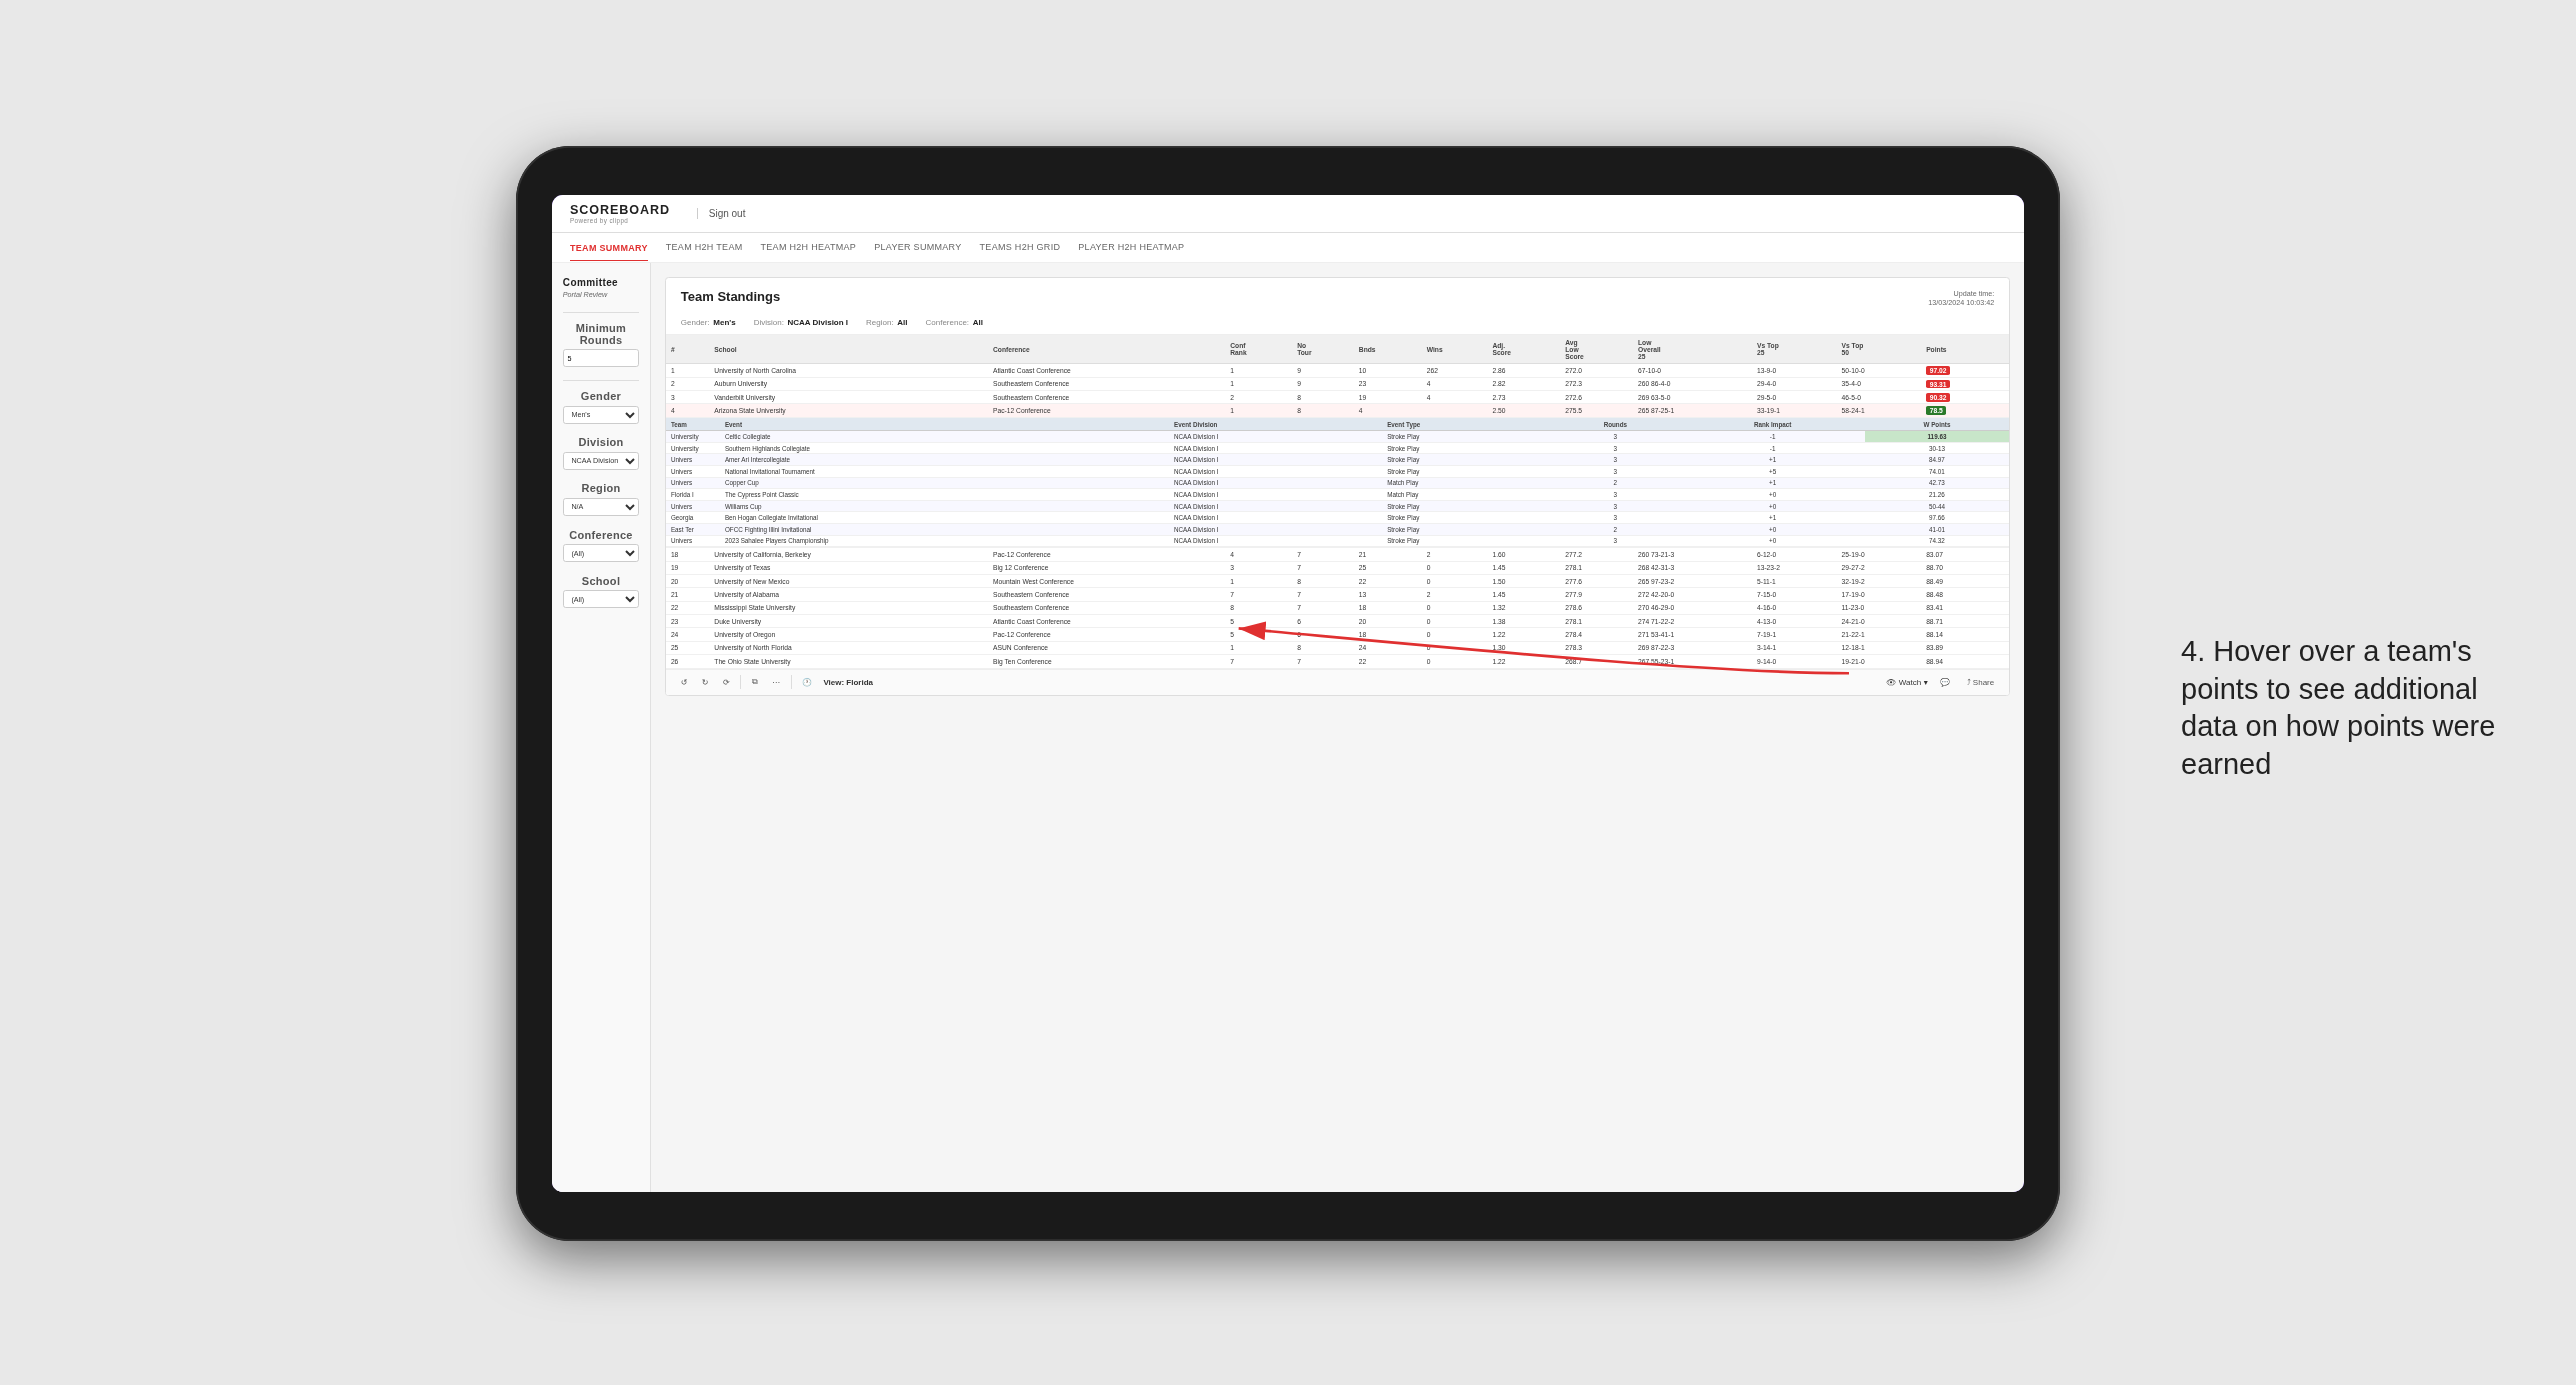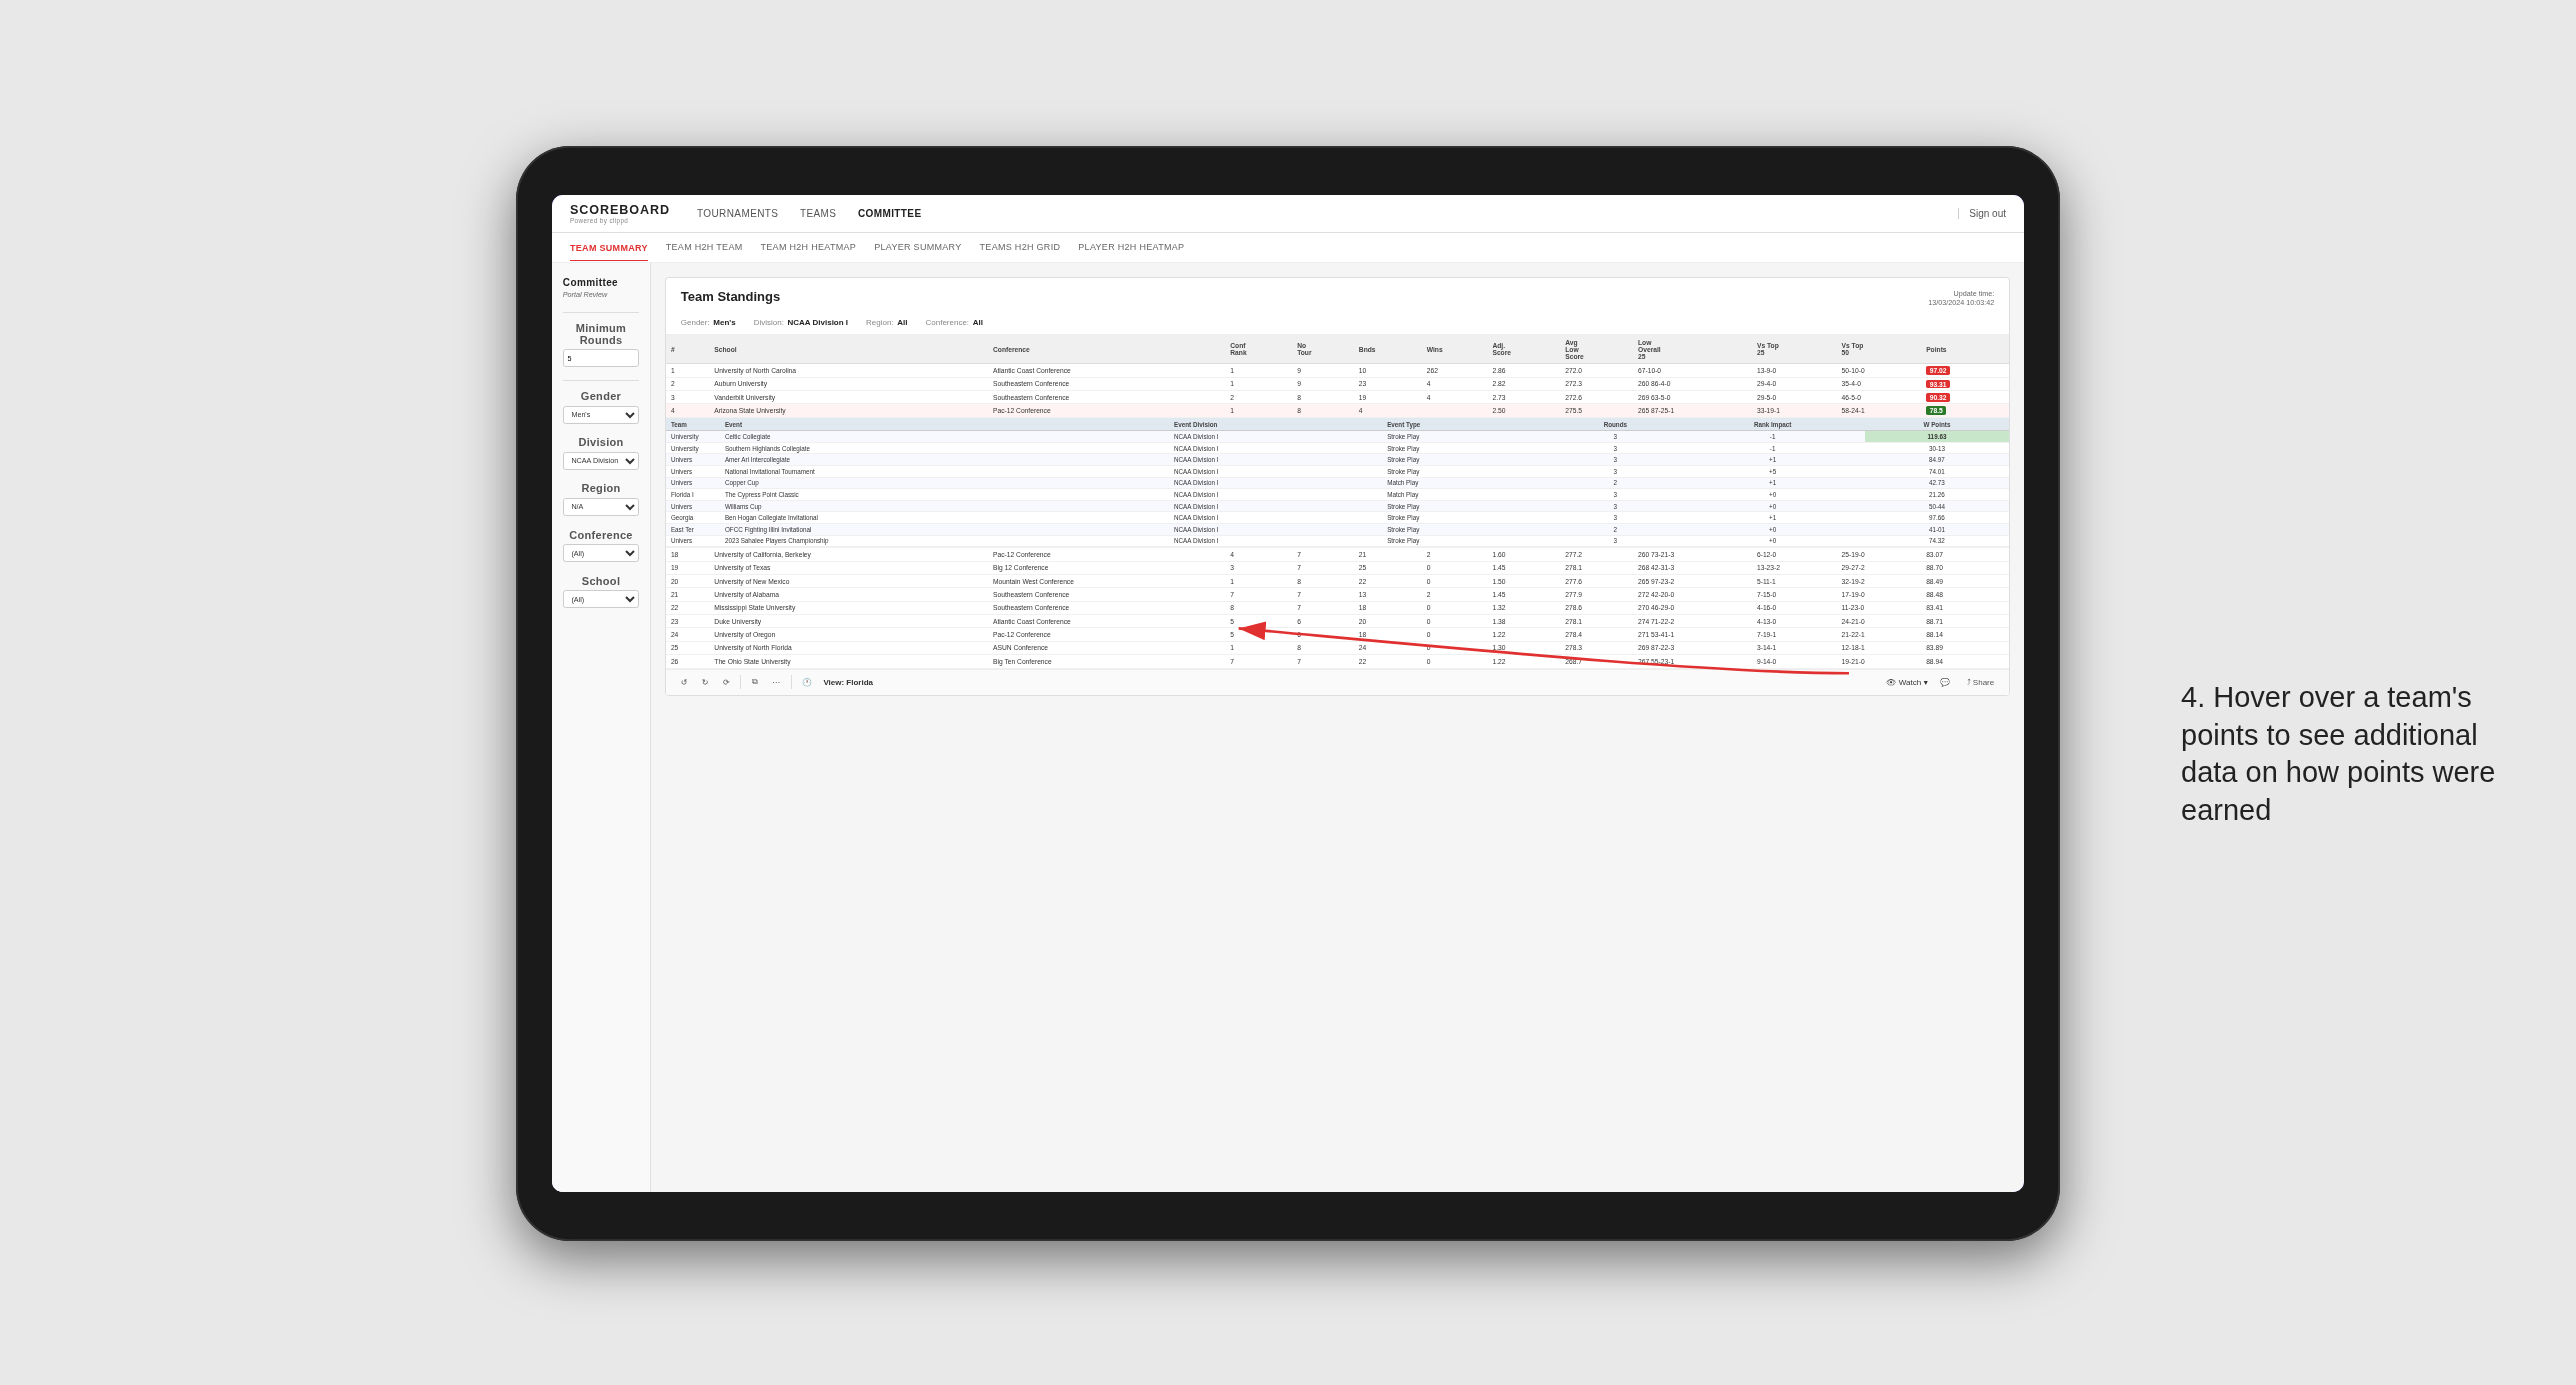--- a/index.html
+++ b/index.html
@@ -354,21 +354,20 @@
 
     
     .annotation-area {
       position: absolute;
       right: 90px;
       top: 50%;
       transform: translateY(-30%);
       display: flex;
       flex-direction: column;
       gap: 10.8px;
-      margin-top: 46px;
     }
 
     .annotation-text {
       font-size: 29px;
       font-weight: 400;
       color: #222;
       line-height: 1.3;
       max-width: 323px;
     }
 
@@ -379,25 +378,20 @@
 </head>
 <body>
 
 <div class="tablet-frame">
   <div class="tablet-screen">
 
     <div class="nav-bar">
       <div class="logo-area">
         <span class="logo-text">SCOREBOARD</span>
         <span class="logo-sub">Powered by clippd</span>
-      </div>
-      <div class="nav-links">
-        <a class="nav-link">TOURNAMENTS</a>
-        <a class="nav-link">TEAMS</a>
-        <a class="nav-link active">COMMITTEE</a>
       </div>
       <span class="sign-out">Sign out</span>
     </div>
 
     <div class="sub-nav">
       <a class="sub-nav-link active">TEAM SUMMARY</a>
       <a class="sub-nav-link">TEAM H2H TEAM</a>
       <a class="sub-nav-link">TEAM H2H HEATMAP</a>
       <a class="sub-nav-link">PLAYER SUMMARY</a>
       <a class="sub-nav-link">TEAMS H2H GRID</a>

